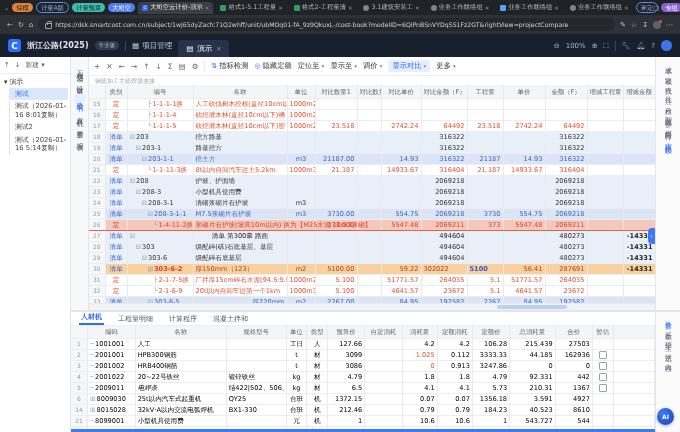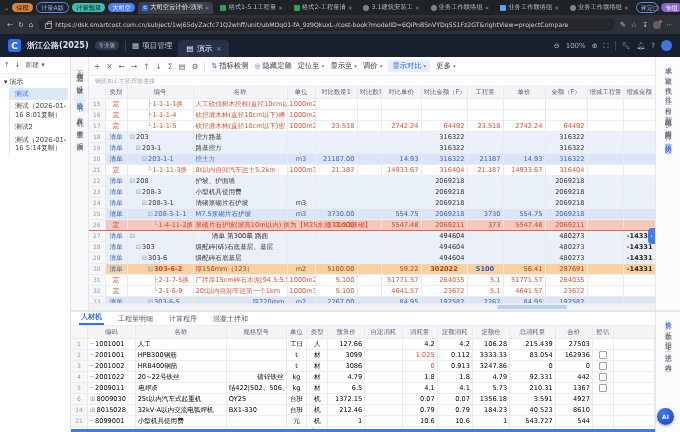--- a/index.html
+++ b/index.html
@@ -564,22 +564,22 @@
                   </tr>
                   <tr class="r-cur">
                     <td class="gut">30</td>
                     <td class="c-t" style="text-align: center;">清单</td>
                     <td class="c-code" style="text-align: left; padding-left: 20px;"><span class="pre">⊟</span>303-6-2</td>
                     <td class="c-name" style="text-align: left;">厚150mm（123）</td>
                     <td class="c-unit" style="text-align: center;">m2</td>
                     <td class="c-q1" style="text-align: right;">5100.00</td>
                     <td class="c-q2" style="text-align: right;"></td>
                     <td class="c-cp" style="text-align: right;">59.22</td>
-                    <td class="c-ca" style="text-align: center; font-weight: bold;">302022</td>
-                    <td class="c-q" style="text-align: center;">5100</td>
+                    <td class="c-ca" style="text-align: left;">302022</td>
+                    <td class="c-q" style="text-align: left;">5100</td>
                     <td class="c-p" style="text-align: right;">56.41</td>
                     <td class="c-a" style="text-align: right;">287691</td>
                     <td class="c-dq" style="text-align: right;"></td>
                     <td class="c-da" style="text-align: right;">-14331</td>
                   </tr>
                   <tr class="r-def">
                     <td class="gut">31</td>
                     <td class="c-t" style="text-align: center;">定</td>
                     <td class="c-code" style="text-align: left; padding-left: 26px;"><span class="pre">├</span>2-1-7-5换</td>
                     <td class="c-name" style="text-align: left;">厂拌厚15cm碎石水泥(94.5:5.5)</td>
@@ -715,21 +715,21 @@
                     <td class="c-code" style="text-align: left; padding-left: 2px;"><span class="pre">─</span>2001001</td>
                     <td class="c-name" style="text-align: left;">HPB300钢筋</td>
                     <td class="c-spec" style="text-align: left;"></td>
                     <td class="c-unit" style="text-align: center;">t</td>
                     <td class="c-type" style="text-align: center;">材</td>
                     <td class="c-price" style="text-align: right;">3099</td>
                     <td class="c-selfUse" style="text-align: right;"></td>
                     <td class="c-use red" style="text-align: right;">1.025</td>
                     <td class="c-dUse" style="text-align: right;">0.112</td>
                     <td class="c-dPrice" style="text-align: right;">3333.33</td>
-                    <td class="c-total" style="text-align: right;">83.054</td>
+                    <td class="c-total" style="text-align: right;">44.185</td>
                     <td class="c-amt" style="text-align: right;">162936</td>
                     <td class="c-est" style="text-align: center;"><span class="cb"></span></td>
                     <td class="c-fill" style="text-align: left;"></td>
                   </tr>
                   <tr>
                     <td class="gut">3</td>
                     <td class="c-code" style="text-align: left; padding-left: 2px;"><span class="pre">─</span>2001002</td>
                     <td class="c-name" style="text-align: left;">HRB400钢筋</td>
                     <td class="c-spec" style="text-align: left;"></td>
                     <td class="c-unit" style="text-align: center;">t</td>
@@ -741,21 +741,21 @@
                     <td class="c-dPrice" style="text-align: right;">3247.86</td>
                     <td class="c-total" style="text-align: right;">0</td>
                     <td class="c-amt" style="text-align: right;">0</td>
                     <td class="c-est" style="text-align: center;"><span class="cb"></span></td>
                     <td class="c-fill" style="text-align: left;"></td>
                   </tr>
                   <tr>
                     <td class="gut">4</td>
                     <td class="c-code" style="text-align: left; padding-left: 2px;"><span class="pre">─</span>2001022</td>
                     <td class="c-name" style="text-align: left;">20~22号铁丝</td>
-                    <td class="c-spec" style="text-align: right;">镀锌铁丝</td>
+                    <td class="c-spec" style="text-align: left;">镀锌铁丝</td>
                     <td class="c-unit" style="text-align: center;">kg</td>
                     <td class="c-type" style="text-align: center;">材</td>
                     <td class="c-price" style="text-align: right;">4.79</td>
                     <td class="c-selfUse" style="text-align: right;"></td>
                     <td class="c-use" style="text-align: right;">1.8</td>
                     <td class="c-dUse" style="text-align: right;">1.8</td>
                     <td class="c-dPrice" style="text-align: right;">4.79</td>
                     <td class="c-total" style="text-align: right;">92.331</td>
                     <td class="c-amt" style="text-align: right;">442</td>
                     <td class="c-est" style="text-align: center;"><span class="cb"></span></td>

